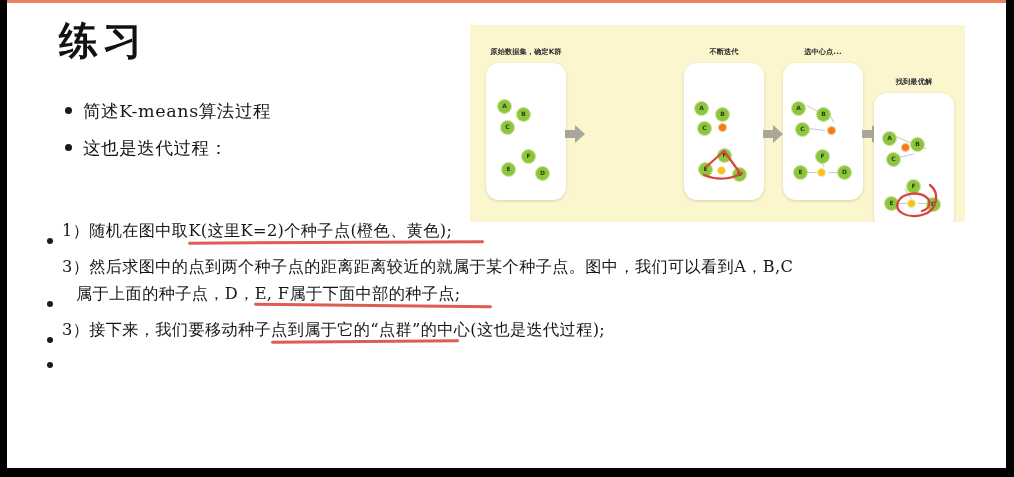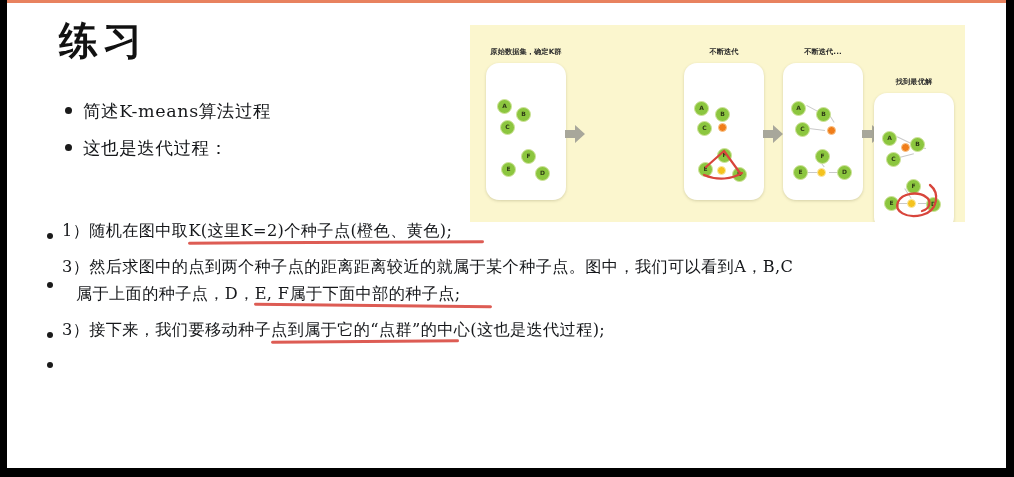--- a/index.html
+++ b/index.html
@@ -88,21 +88,21 @@
 
   
   .steps {
     position: absolute;
     left: 40px;
     top: 214px;
     width: 900px;
   }
   .step {
     display: flex;
-    align-items: center;
+    align-items: flex-end;
     margin-bottom: 9px;
     position: relative;
   }
   .step-dot {
     width: 6px;
     height: 6px;
     border-radius: 50%;
     background: #1a1a1a;
     margin-right: 9px;
     margin-top: 10px;
@@ -296,21 +296,21 @@
           <svg class="ink" style="left:0; top:0;" width="80" height="137" viewBox="0 0 80 137">
             <path d="M22 104 L40 88 L56 110 M20 112 C34 118, 48 116, 58 110" stroke="#d8453c" stroke-width="2.2" fill="none" stroke-linecap="round" stroke-linejoin="round"></path>
           </svg>
         </div>
         <svg class="arrow" style="left:83px;" viewBox="0 0 20 18">
           <path d="M0 5 L10 5 L10 0 L20 9 L10 18 L10 13 L0 13 Z" fill="#a8a79b"></path>
         </svg>
       </div>
 
       <div class="fig-col" style="left:309px;">
-        <div class="fig-caption">不断迭代...</div>
+        <div class="fig-caption">选中心点...</div>
         <div class="fig-card">
           <div class="link" style="left:22px; top:48px; width:26px; transform:rotate(28deg);"></div>
           <div class="link" style="left:26px; top:66px; width:16px; transform:rotate(8deg);"></div>
           <div class="link" style="left:42px; top:54px; width:12px; transform:rotate(58deg);"></div>
           <div class="node" style="left:8px; top:38px;">A</div>
           <div class="node" style="left:33px; top:44px;">B</div>
           <div class="node" style="left:12px; top:59px;">C</div>
           <div class="centroid orange" style="left:44px; top:63px;"></div>
           <div class="link" style="left:30px; top:98px; width:14px; transform:rotate(52deg);"></div>
           <div class="link" style="left:24px; top:109px; width:14px;"></div>

